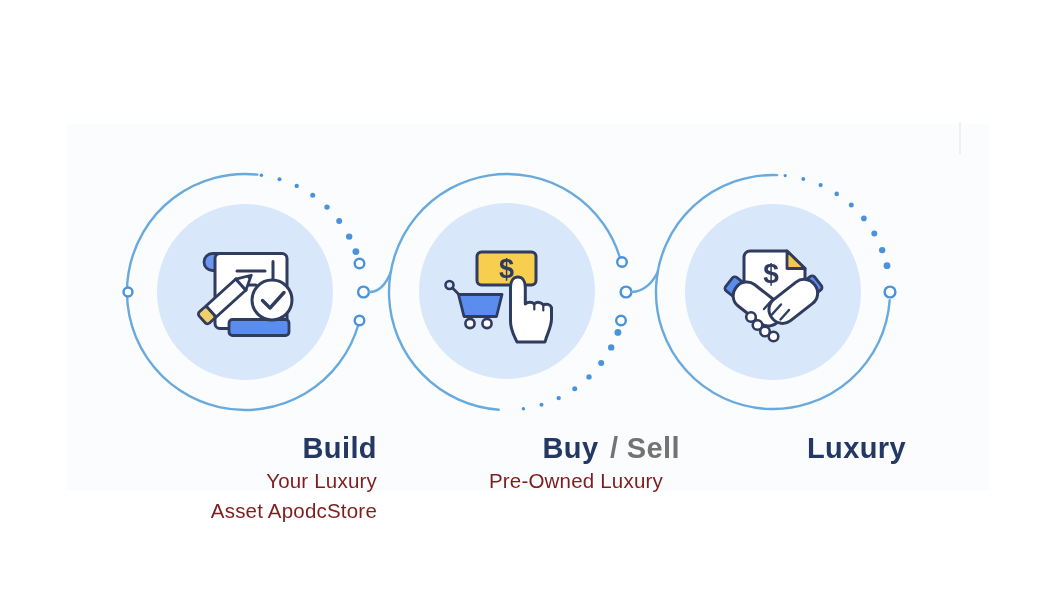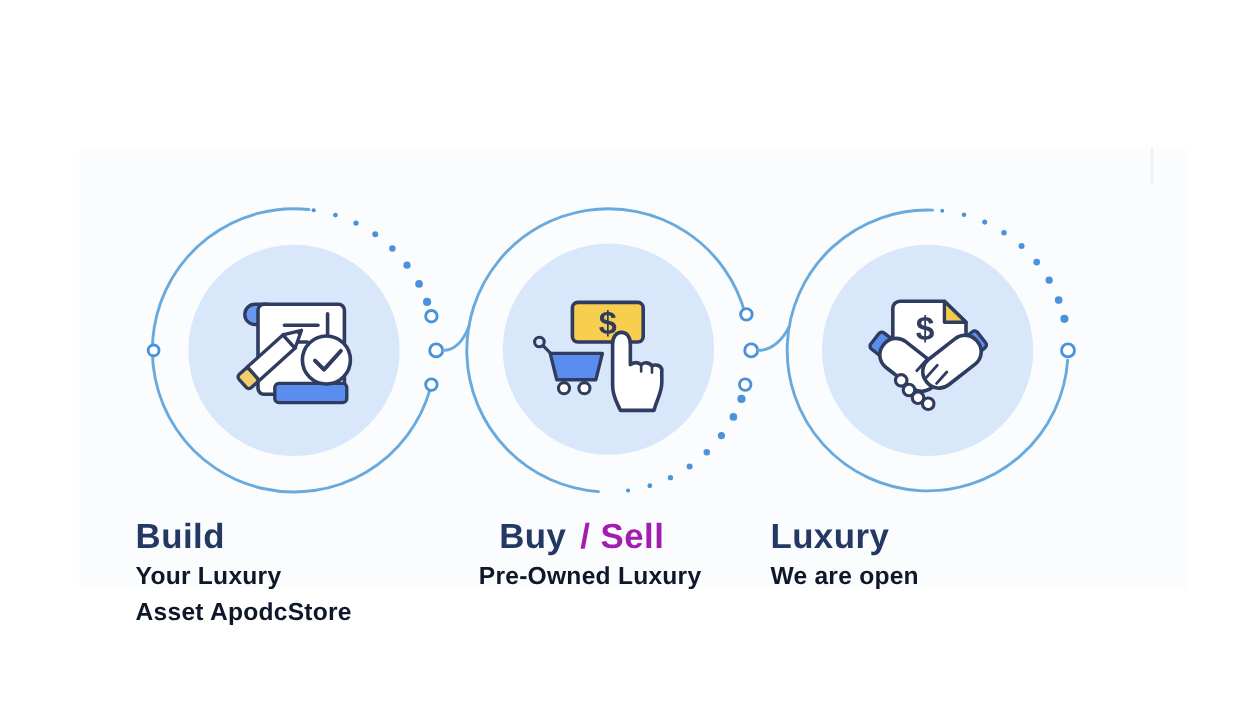--- a/index.html
+++ b/index.html
@@ -9,32 +9,32 @@
   }
   .panel{
     position:absolute;left:66px;top:124px;width:924px;height:366px;
     background:#fbfcfd;
   }
   .artifact{
     position:absolute;left:959px;top:122px;width:2px;height:32px;
     background:#e3e7ea;opacity:.55;
   }
   svg.graphics{position:absolute;left:0;top:0;}
-  .step-label{position:absolute;top:430px;width:264px;text-align:left;}
+  .step-label{position:absolute;top:430px;width:264px;text-align:right;}
   #label-build{left:113px;}
   #label-buysell{left:399px;}
   #label-partner{left:642px;}
   .step-title{
     font-size:29px;font-weight:700;color:#233862;line-height:36px;letter-spacing:.4px;
   }
   #label-buysell .step-title{transform:translateX(17px);}
-  .step-title .accent{color:#a21caf;margin-left:3px;}
+  .step-title .accent{color:#737373;margin-left:3px;}
   .accent:empty{display:none;}
   .step-sub{
-    font-size:20.5px;font-weight:700;color:#0f172a;line-height:29.5px;letter-spacing:.2px;
+    font-size:20.5px;font-weight:400;color:#7f1d1d;line-height:29.5px;letter-spacing:.2px;
   }
 </style>
 </head>
 <body>
 
 <div class="stage">
   <div class="panel"></div>
   <div class="artifact"></div>
 
   <svg class="graphics" width="1050" height="600" viewBox="0 0 1050 600">
@@ -167,15 +167,14 @@
       <span>Buy</span>
       <span class="accent">/ Sell</span>
     </div>
     <div class="step-sub">Pre-Owned Luxury</div>
   </div>
 
   <div class="step-label" id="label-partner">
     <div class="step-title">
       <span>Luxury</span>
     </div>
-    <div class="step-sub">We are open</div>
   </div>
 </div>
 
 </body></html>

